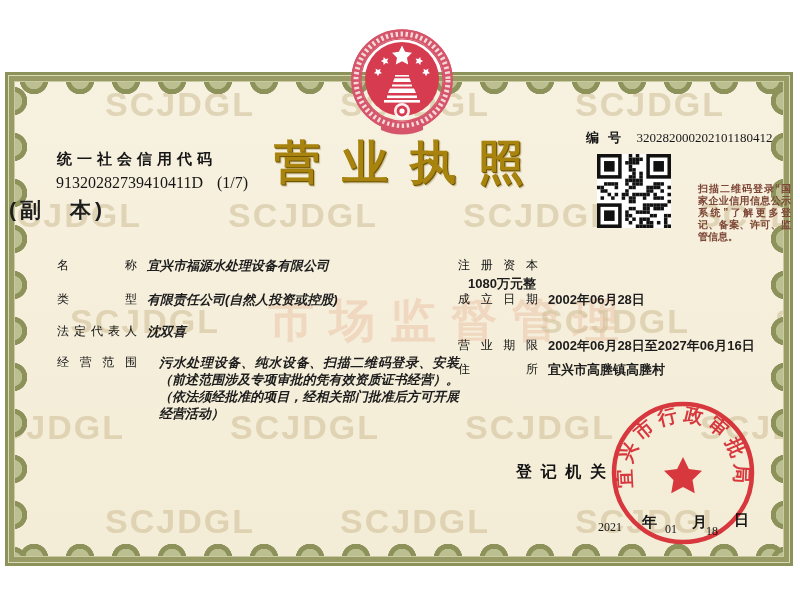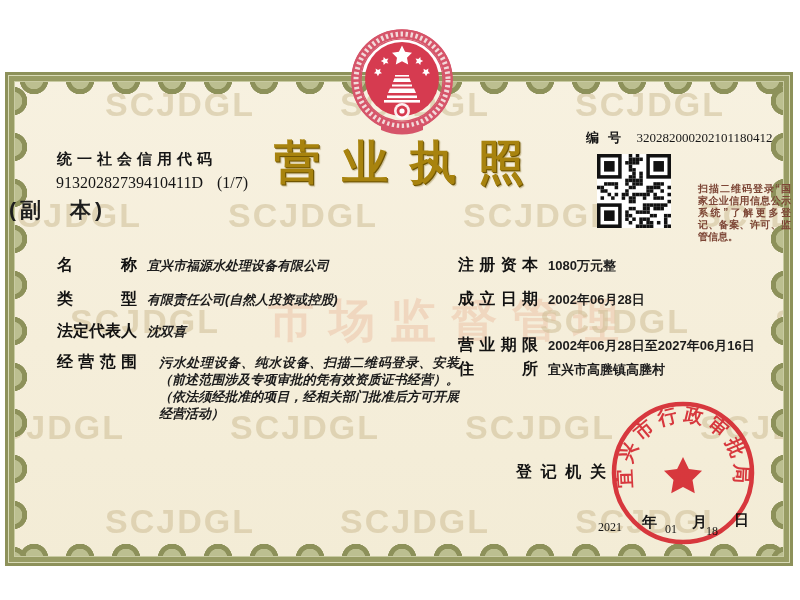--- a/index.html
+++ b/index.html
@@ -68,21 +68,21 @@
   .serial-number{font-size:13px;color:#161616;font-family:"Liberation Serif","DejaVu Serif",serif;margin-left:2px;}
   .qr-box{position:absolute;left:592px;top:82px;width:74px;height:74px;}
   .qr-caption{
     position:absolute;left:693px;top:80px;width:93px;
     font-size:10px;line-height:12px;color:#7d4636;font-weight:600;
     text-align:justify;
     margin-top:31px;
   }
   .field-row{position:absolute;display:flex;align-items:flex-start;}
   .f-label{
-    font-weight:700;font-size:16px;color:#121212;width:80px;flex-shrink:0;
+    font-weight:400;font-size:12px;color:#121212;width:80px;flex-shrink:0;
     text-align:justify;text-align-last:justify;line-height:18px;
   }
   .f-value{
     font-size:13px;font-weight:600;color:#1c1c1c;margin-left:10px;
     line-height:17px;padding-top:1px;text-align:justify;
   }
   .left-col{left:52px;}
   .right-col{left:453px;}
   .w-left .f-value{width:300px;font-style:italic;}
   .w-right .f-value{width:228px;}
@@ -314,21 +314,21 @@
     </div>
     <div class="field-row left-col w-left" style="top:250px;">
       <span class="f-label">法定代表人</span>
       <span class="f-value">沈双喜</span>
     </div>
     <div class="field-row left-col w-left" style="top:281px;gap:12px;">
       <span class="f-label">经营范围</span>
       <span class="f-value">污水处理设备、纯水设备、扫描二维码登录、安装（前述范围涉及专项审批的凭有效资质证书经营）。（依法须经批准的项目，经相关部门批准后方可开展经营活动）</span>
     </div>
 
-    <div class="field-row right-col w-right" style="top:184px;">
+    <div class="field-row right-col w-right" style="top:184px;flex-direction:column;">
       <span class="f-label">注册资本</span>
       <span class="f-value">1080万元整</span>
     </div>
     <div class="field-row right-col w-right" style="top:218px;">
       <span class="f-label">成立日期</span>
       <span class="f-value">2002年06月28日</span>
     </div>
     <div class="field-row right-col w-right" style="top:264px;align-items:flex-end;">
       <span class="f-label">营业期限</span>
       <span class="f-value">2002年06月28日至2027年06月16日</span>

